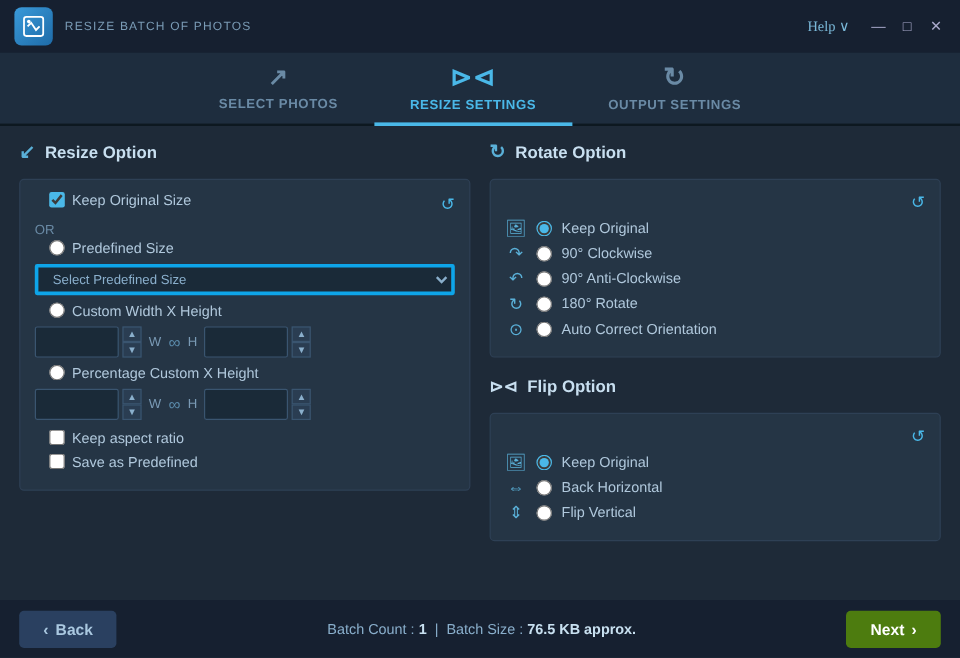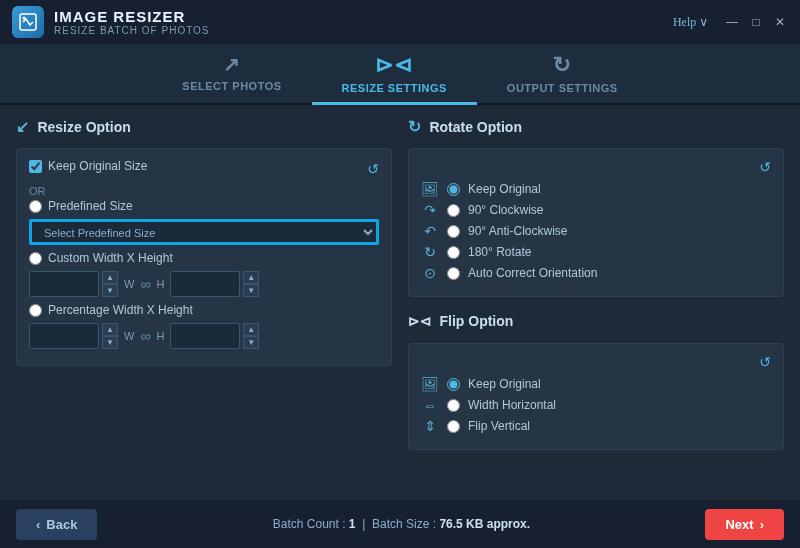--- a/index.html
+++ b/index.html
@@ -131,25 +131,26 @@
     .card {
       background: #253545;
       border: 1px solid #2e4055;
       border-radius: 4px;
       padding: 10px 12px;
     }
 
     
     .option-row {
       display: flex;
-      align-items: flex-end;
+      align-items: flex-start;
       gap: 6px;
       margin-bottom: 6px;
       font-size: 12px;
       color: #b0c8dc;
+      margin-left: 12px;
     }
     .option-row input[type="checkbox"],
     .option-row input[type="radio"] { accent-color: #4ab8e8; cursor: pointer; }
 
     .or-divider {
       color: #6a8aa5;
       font-size: 11px;
       margin: 2px 0;
     }
 
@@ -262,21 +263,21 @@
       cursor: pointer;
       font-size: 13px;
       font-weight: 600;
       border: none;
     }
     .back-btn {
       background: #2a4060;
       color: #aac8e0;
     }
     .next-btn {
-      background: #ef4444;
+      background: #4d7c0f;
       color: #fff;
     }
     .batch-info {
       flex: 1;
       text-align: center;
       font-size: 12px;
       color: #8aafcc;
     }
     .batch-info strong { color: #c8e0f0; }
   </style>
@@ -285,21 +286,20 @@
 
 <div class="title-bar">
   <div class="title-bar-logo">
     <svg viewBox="0 0 20 20" fill="white">
       <rect x="2" y="2" width="16" height="16" rx="2" fill="none" stroke="white" stroke-width="1.5"></rect>
       <polyline points="5,10 8,7 12,13 15,10" fill="none" stroke="white" stroke-width="1.5"></polyline>
       <circle cx="6" cy="6" r="1.5" fill="white"></circle>
     </svg>
   </div>
   <div class="title-bar-text">
-    <div class="title-bar-title">IMAGE RESIZER</div>
     <div class="title-bar-subtitle">RESIZE BATCH OF PHOTOS</div>
   </div>
   <div class="title-bar-controls">
     <span class="help-btn">Help ∨</span>
     <span class="win-btn">—</span>
     <span class="win-btn">□</span>
     <span class="win-btn">✕</span>
   </div>
 </div>
 
@@ -360,38 +360,48 @@
         <span class="input-label">H</span>
         <input class="num-input" type="text" style="">
         <div class="spin-btn">
           <div class="spin-up">▲</div>
           <div class="spin-down">▼</div>
         </div>
       </div>
 
       <div class="option-row">
         <input type="radio" name="resize_type" style="">
-        <span>Percentage Width X Height</span>
+        <span>Percentage Custom X Height</span>
       </div>
       <div class="input-row">
         <input class="num-input" type="text" style="">
         <div class="spin-btn">
           <div class="spin-up">▲</div>
           <div class="spin-down">▼</div>
         </div>
         <span class="input-label">W</span>
         <span class="infinity">∞</span>
         <span class="input-label">H</span>
         <input class="num-input" type="text" style="">
         <div class="spin-btn">
           <div class="spin-up">▲</div>
           <div class="spin-down">▼</div>
         </div>
       </div>
 
+      <div style="margin-top:8px;">
+        <div class="option-row">
+          <input type="checkbox" style="">
+          <span>Keep aspect ratio</span>
+        </div>
+        <div class="option-row">
+          <input type="checkbox" style="">
+          <span>Save as Predefined</span>
+        </div>
+      </div>
     </div>
   </div>
 
   <div class="panel">
 
     <div class="section-header">
       <span class="icon">↻</span>
       <span>Rotate Option</span>
     </div>
 
@@ -438,21 +448,21 @@
         <button class="reset-btn">↺</button>
       </div>
       <div class="radio-row">
         <span class="row-icon">🖼</span>
         <input type="radio" name="flip_type" checked="" style="">
         <span>Keep Original</span>
       </div>
       <div class="radio-row">
         <span class="row-icon">⇔</span>
         <input type="radio" name="flip_type" style="">
-        <span>Width Horizontal</span>
+        <span>Back Horizontal</span>
       </div>
       <div class="radio-row">
         <span class="row-icon">⇕</span>
         <input type="radio" name="flip_type" style="">
         <span>Flip Vertical</span>
       </div>
     </div>
   </div>
 </div>
 

